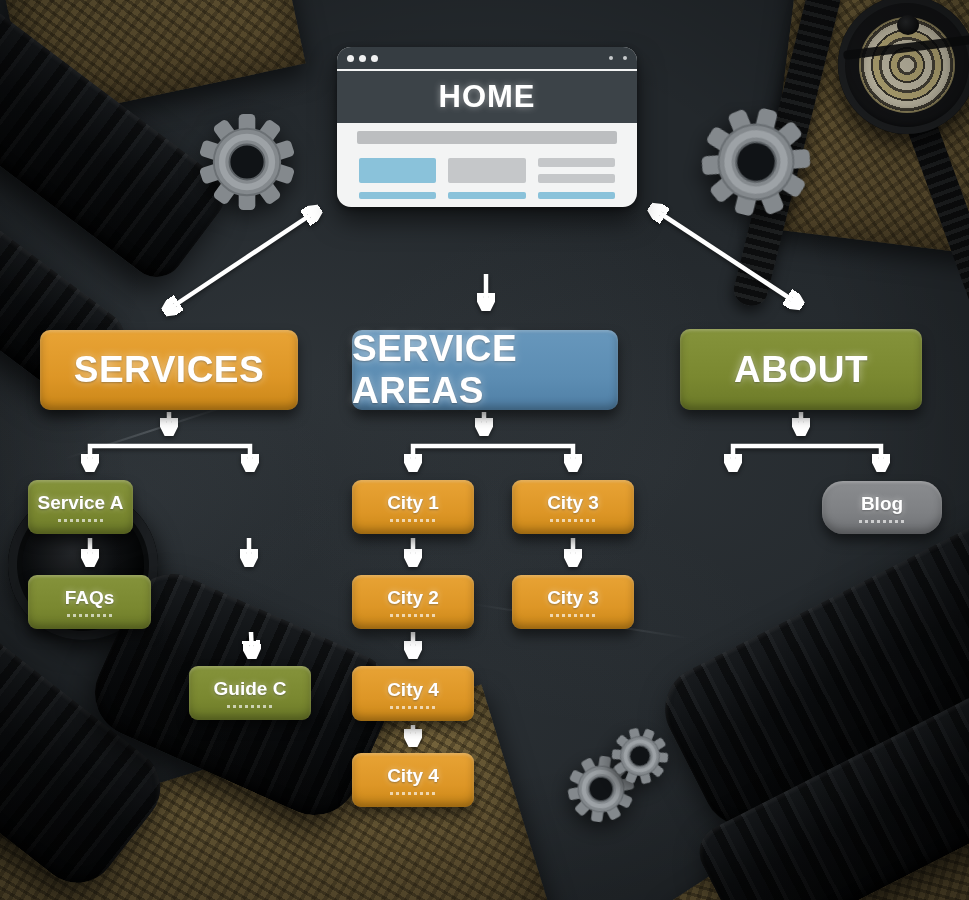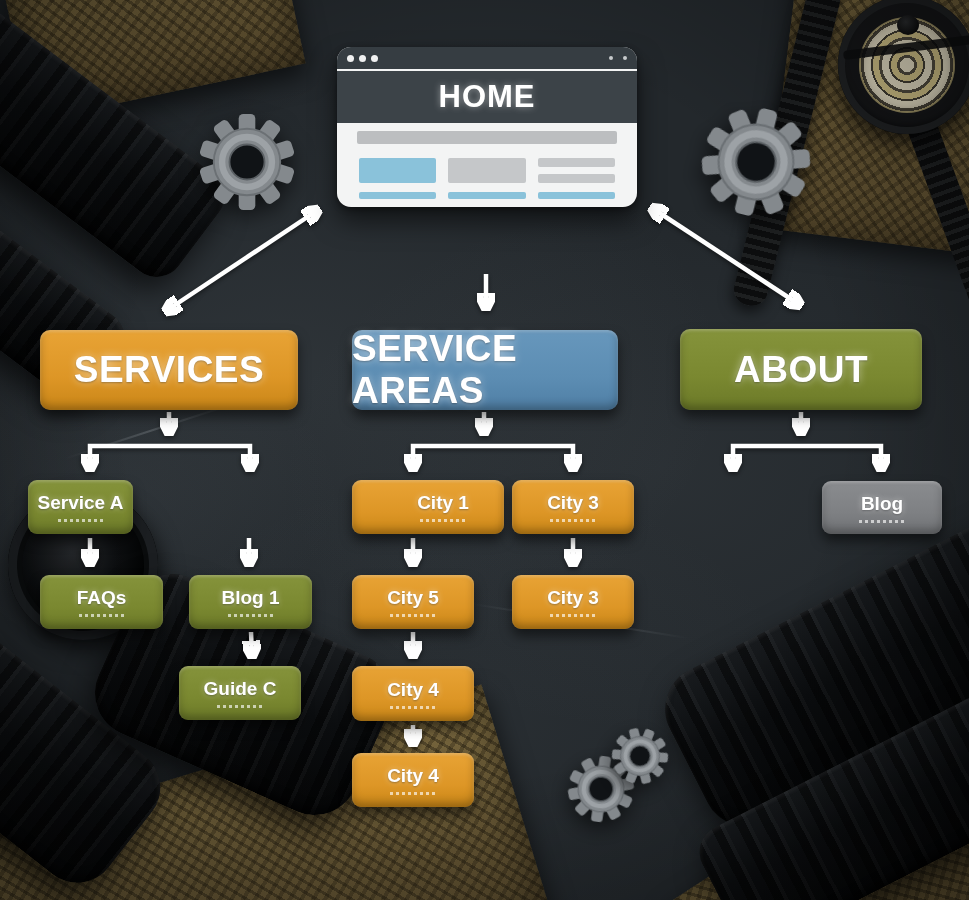--- a/index.html
+++ b/index.html
@@ -244,56 +244,52 @@
     <span class="node-label">SERVICE AREAS</span>
   </div>
   <div class="node lvl1 c-green" style="left:680px;top:329px;width:242px;height:81px;">
     <span class="node-label">ABOUT</span>
   </div>
 
   <div class="node lvl2 c-green" style="left:28px;top:480px;width:105px;height:54px;">
     <span class="node-label">Service A</span>
     <span class="node-dots"></span>
   </div>
-  <div class="node lvl2 c-green" style="left:40px;top:575px;width:123px;height:54px;">
+  <div class="node lvl2 c-green" style="left:28px;top:575px;width:123px;height:54px;">
     <span class="node-label">FAQs</span>
     <span class="node-dots"></span>
   </div>
-  <div class="node lvl2 c-green" style="left:189px;top:575px;width:123px;height:54px;">
-    <span class="node-label">Blog 1</span>
-    <span class="node-dots"></span>
-  </div>
-  <div class="node lvl2 c-green" style="left:179px;top:666px;width:122px;height:54px;">
+  <div class="node lvl2 c-green" style="left:189px;top:666px;width:122px;height:54px;">
     <span class="node-label">Guide C</span>
     <span class="node-dots"></span>
   </div>
 
-  <div class="node lvl2 c-orange" style="left:352px;top:480px;width:122px;height:54px;padding-left:30px;">
+  <div class="node lvl2 c-orange" style="left:352px;top:480px;width:122px;height:54px;">
     <span class="node-label">City 1</span>
     <span class="node-dots"></span>
   </div>
   <div class="node lvl2 c-orange" style="left:512px;top:480px;width:122px;height:54px;">
     <span class="node-label">City 3</span>
     <span class="node-dots"></span>
   </div>
   <div class="node lvl2 c-orange" style="left:352px;top:575px;width:122px;height:54px;">
-    <span class="node-label">City 5</span>
+    <span class="node-label">City 2</span>
     <span class="node-dots"></span>
   </div>
   <div class="node lvl2 c-orange" style="left:512px;top:575px;width:122px;height:54px;">
     <span class="node-label">City 3</span>
     <span class="node-dots"></span>
   </div>
   <div class="node lvl2 c-orange" style="left:352px;top:666px;width:122px;height:55px;">
     <span class="node-label">City 4</span>
     <span class="node-dots"></span>
   </div>
   <div class="node lvl2 c-orange" style="left:352px;top:753px;width:122px;height:54px;">
     <span class="node-label">City 4</span>
     <span class="node-dots"></span>
   </div>
 
-  <div class="node lvl2 c-gray" style="left:822px;top:481px;width:120px;height:53px;">
+  <div class="node lvl2 c-gray" style="left:822px;top:481px;width:120px;height:53px;border-radius:21px;">
     <span class="node-label">Blog</span>
     <span class="node-dots"></span>
   </div>
 
 </div>
 
 </body></html>

